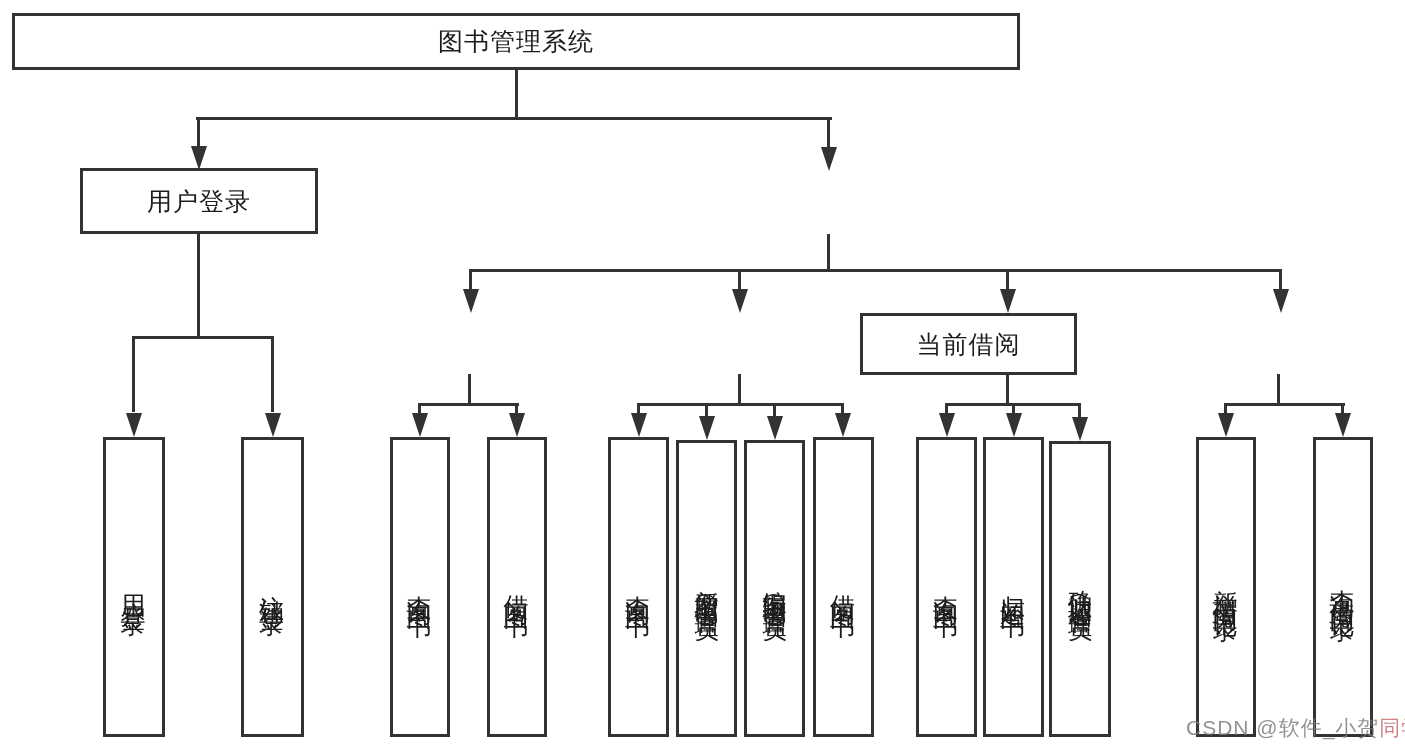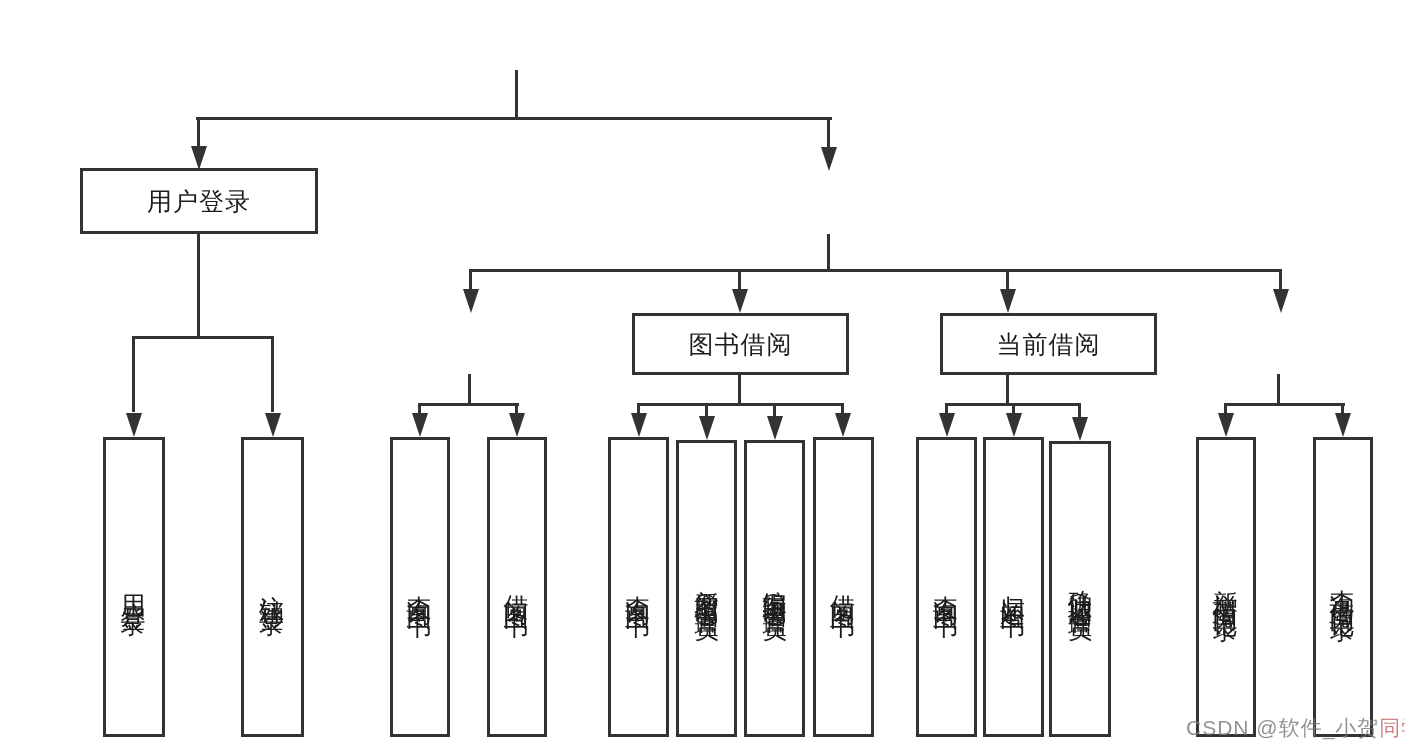--- a/index.html
+++ b/index.html
@@ -85,28 +85,28 @@
   <div class="vl" style="left:1078px;top:405px;height:16px"></div>
   <div class="arr" style="left:1072px;top:417px"></div>
 
   <div class="vl" style="left:1277px;top:374px;height:32px"></div>
   <div class="hl" style="left:1224px;top:403px;width:121px"></div>
   <div class="vl" style="left:1224px;top:405px;height:12px"></div>
   <div class="arr" style="left:1218px;top:413px"></div>
   <div class="vl" style="left:1341px;top:405px;height:12px"></div>
   <div class="arr" style="left:1335px;top:413px"></div>
 
+  <div class="hbox" style="left:12px;top:13px;width:1002px;height:51px">图书管理系统</div>
 
   <div class="hbox" style="left:80px;top:168px;width:232px;height:60px">用户登录</div>
 
 
 
-  <div class="hbox" style="left:632px;top:313px;width:211px;height:56px">图书借阅</div>
 
-  <div class="hbox" style="left:940px;top:313px;width:211px;height:56px">当前借阅</div>
+  <div class="hbox" style="left:860px;top:313px;width:211px;height:56px">当前借阅</div>
 
 
   <div class="vbox" style="left:103px;top:437px;width:56px;height:294px">用户登录</div>
   <div class="vbox" style="left:241px;top:437px;width:57px;height:294px">注销登录</div>
 
   <div class="vbox" style="left:390px;top:437px;width:54px;height:294px">查询图书</div>
   <div class="vbox" style="left:487px;top:437px;width:54px;height:294px">借阅图书</div>
 
   <div class="vbox" style="left:608px;top:437px;width:55px;height:294px">查询图书</div>
   <div class="vbox tight" style="left:676px;top:440px;width:55px;height:291px">新增图书（管理员）</div>

